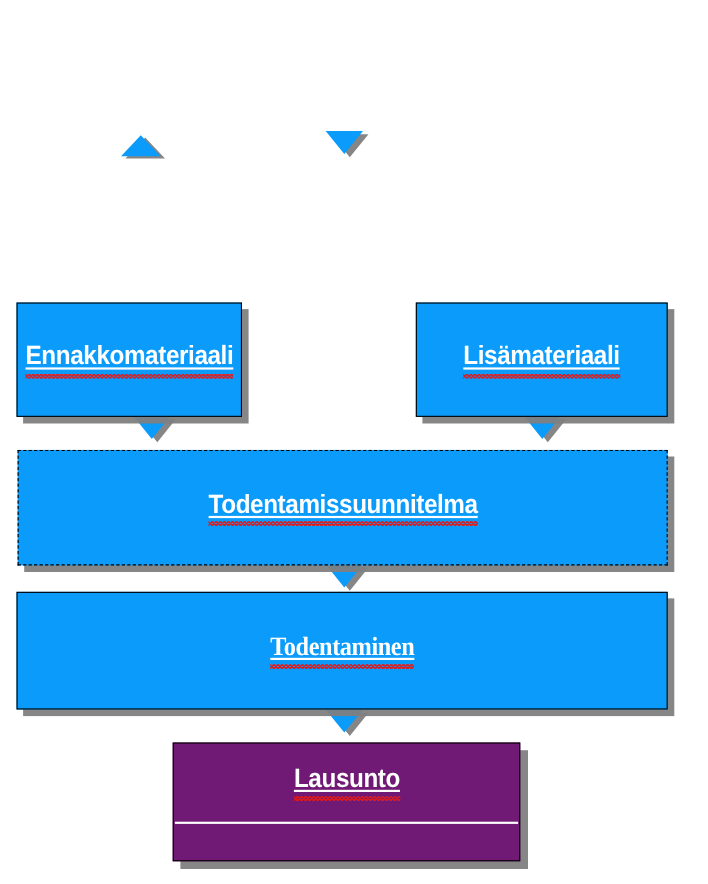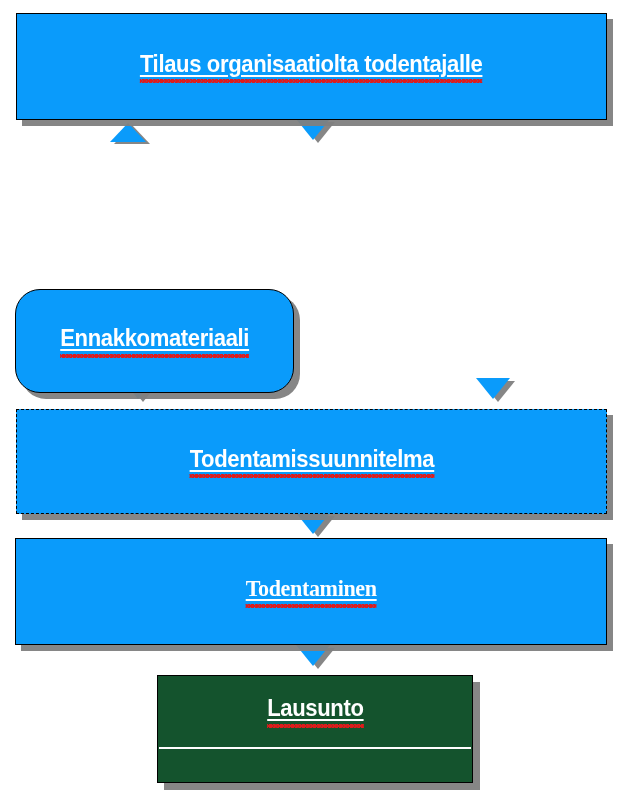--- a/index.html
+++ b/index.html
@@ -31,21 +31,21 @@
     display: flex;
     align-items: center;
     justify-content: center;
     z-index: 3;
   }
   .node.dashed {
     border: 1px dashed #000000;
     box-shadow: 6px 6px 0 0 rgba(128,128,128,0.95);
   }
   .node.orange {
-    background: #14532d;
+    background: #701a75;
     box-shadow: 7px 7px 0 0 rgba(128,128,128,0.95);
   }
   .node.align-left {
     justify-content: flex-start;
   }
 
   
   .node-label {
     position: relative;
     color: #ffffff;
@@ -126,38 +126,38 @@
     border-right: 18px solid transparent;
     border-bottom: 19px solid rgba(128,128,128,0.95);
     z-index: 1;
   }
 </style>
 </head>
 <body>
 
 <div id="canvas">
 
-  <div class="node" style="left:16px; top:13px; width:591px; height:107px;">
-    <span class="node-label label-shift">Tilaus organisaatiolta todentajalle</span>
-  </div>
 
   <div class="arrow arrow-down-shadow" style="left:301px; top:122px;"></div>
   <div class="arrow arrow-down" style="left:296px; top:119px;"></div>
 
   <div class="arrow arrow-up-shadow" style="left:114px; top:125px;"></div>
   <div class="arrow arrow-up" style="left:110px; top:123px;"></div>
 
 
-  <div class="node" style="left:15px; top:289px; width:279px; height:104px;border-radius:25px;">
+  <div class="node" style="left:15px; top:275px; width:205px; height:104px;">
     <span class="node-label label-shift">Ennakkomateriaali</span>
   </div>
 
   <div class="arrow arrow-down-shadow" style="left:126px; top:381px;"></div>
   <div class="arrow arrow-down" style="left:121px; top:378px;"></div>
 
+  <div class="node" style="left:378px; top:275px; width:229px; height:104px;">
+    <span class="node-label label-shift">Lisämateriaali</span>
+  </div>
 
   <div class="arrow arrow-down-shadow" style="left:481px; top:381px;"></div>
   <div class="arrow arrow-down" style="left:476px; top:378px;"></div>
 
   <div class="node dashed" style="left:16px; top:409px; width:591px; height:105px;">
     <span class="node-label label-shift">Todentamissuunnitelma</span>
   </div>
 
   <div class="arrow arrow-down-shadow" style="left:301px; top:516px;"></div>
   <div class="arrow arrow-down" style="left:296px; top:513px;"></div>

